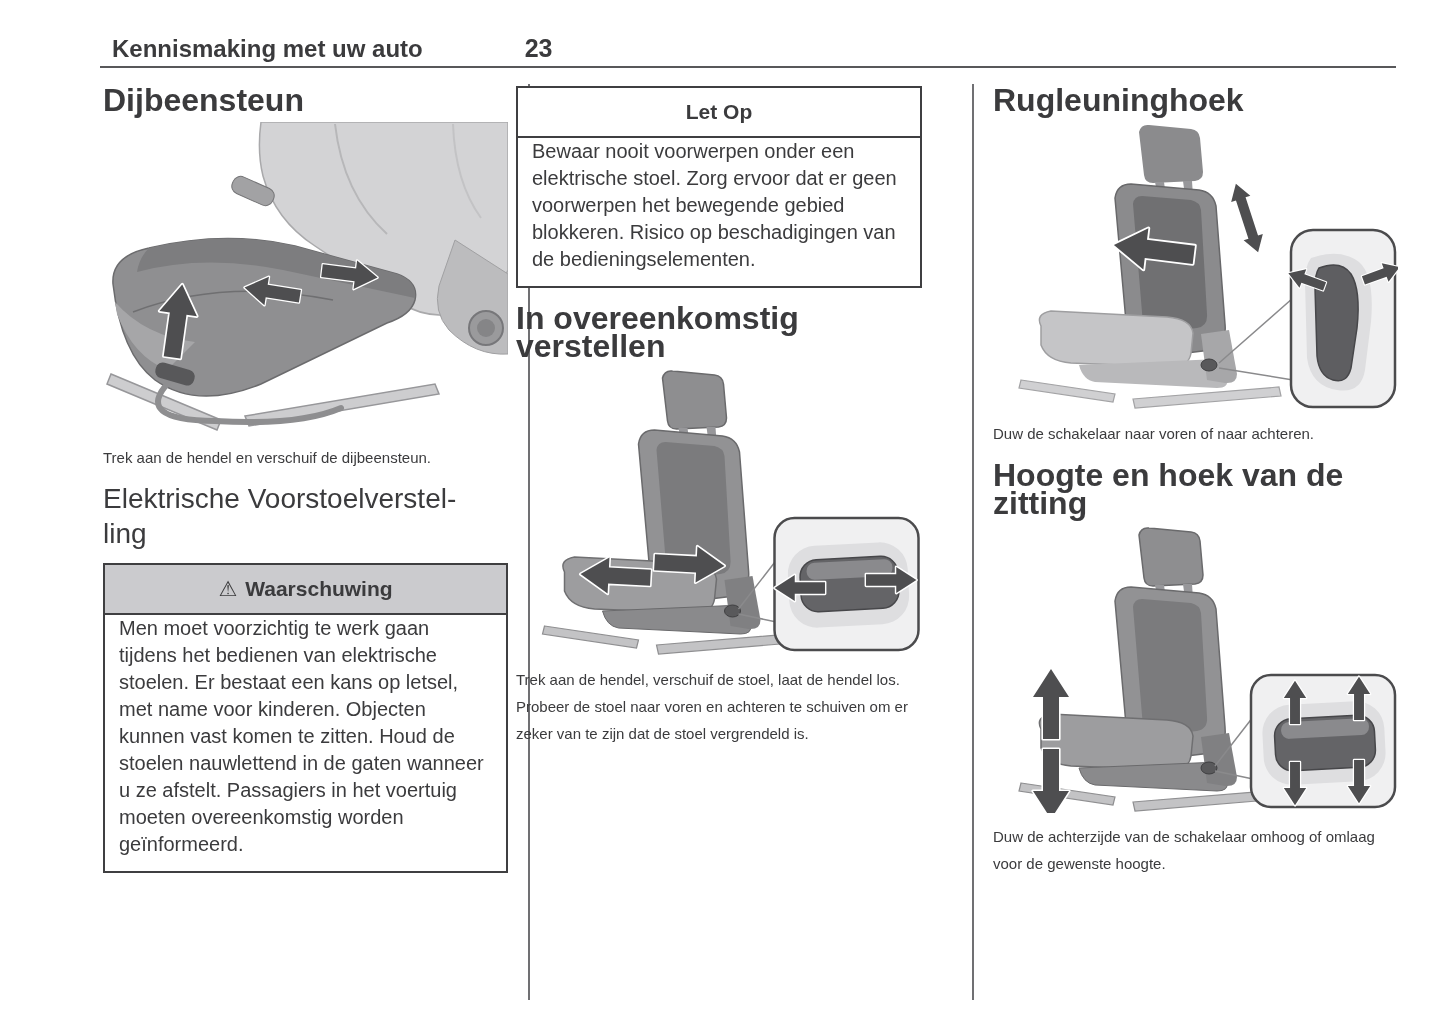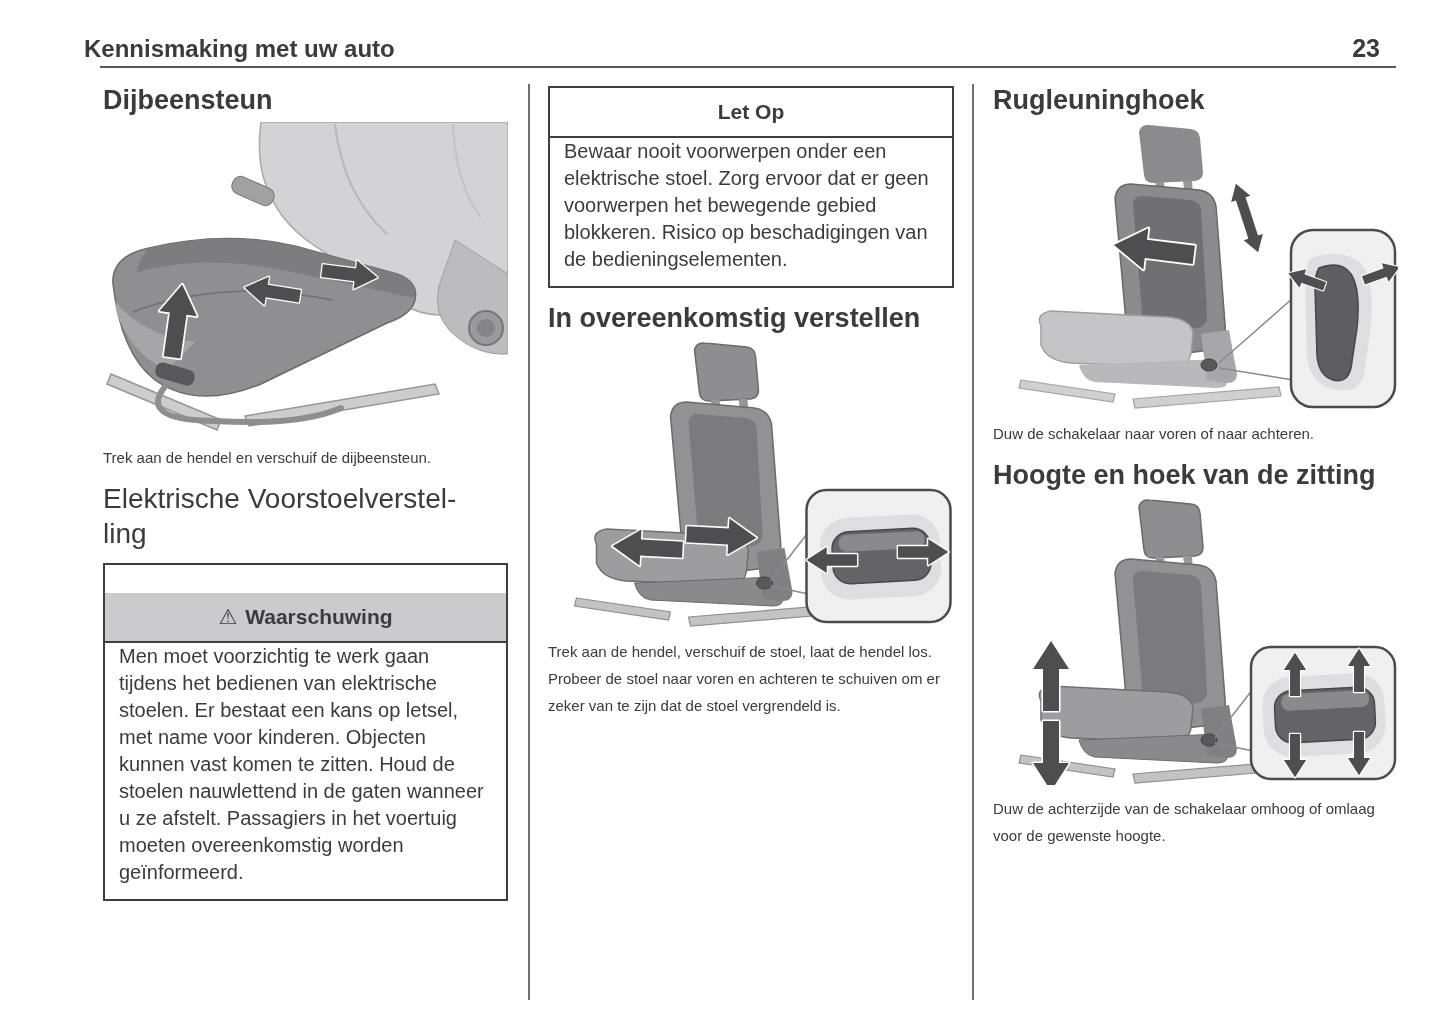--- a/index.html
+++ b/index.html
@@ -1,38 +1,38 @@
 <!DOCTYPE html>
 <html lang="nl"><head>
 <meta charset="utf-8">
 <style>
   html,body{margin:0;padding:0;background:#ffffff;}
   .page{
     position:relative;width:1445px;height:1018px;background:#ffffff;
     font-family:"Liberation Sans","DejaVu Sans",sans-serif;color:#3b3b3d;overflow:hidden;
   }
   
-  .header{position:absolute;left:84px;top:34px;width:1296px;display:flex;justify-content:space-between;align-items:baseline;}
+  .header{position:absolute;left:112px;top:34px;width:1296px;display:flex;justify-content:flex-start;align-items:baseline;}
   .header .title{font-size:24px;font-weight:bold;}
   .header .pagenum{font-size:25px;font-weight:bold;margin-left:102px;}
   .header-rule{position:absolute;left:100px;top:66px;width:1296px;height:2px;background:#58585a;}
   
   .vsep{position:absolute;top:84px;height:916px;width:2px;background:#707073;}
   .vsep.s1{left:528px;} .vsep.s2{left:972px;}
   
   .col{position:absolute;top:86px;width:405px;}
-  .col1{left:103px;} .col2{left:548px;width:406px;} .col3{left:993px;}
-  .h-sub{font-size:27px;font-weight:bold;margin:0 0 8px 0;line-height:28px;}
+  .col1{left:103px;} .col2{left:516px;width:406px;} .col3{left:993px;}
+  .h-sub{font-size:32px;font-weight:bold;margin:0 0 8px 0;line-height:28px;}
   .h-main{font-size:28px;font-weight:normal;line-height:35px;margin:10px 0 12px 0;}
   .body-text{font-size:15px;line-height:27px;margin:0;}
   .figure{display:block;margin:6px 0 10px 0;}
   
   .note-box{border:2px solid #3f3f41;background:#ffffff;}
   .box-header{text-align:center;font-weight:bold;font-size:21px;padding:12px 8px;border-bottom:2px solid #3f3f41;}
-  .warning .box-header{background:#cbcbce;margin-top:28px;}
+  .warning .box-header{background:#cbcbce;}
   .box-body{padding:0 14px 13px 14px;font-size:20px;line-height:27px;}
   .warn-icon{font-weight:normal;margin-right:8px;}
   
   .arr{fill:#4e4e50;stroke:#ffffff;stroke-width:3.2px;paint-order:stroke;stroke-linejoin:round;}
   .arr-s{fill:#4e4e50;stroke:#ffffff;stroke-width:4px;paint-order:stroke;stroke-linejoin:round;}
   .callout{stroke:#8a8a8c;stroke-width:1.5;fill:none;}
   .inset{fill:#f0f0f1;stroke:#4b4b4d;stroke-width:2.5;}
 </style>
 </head>
 <body>

